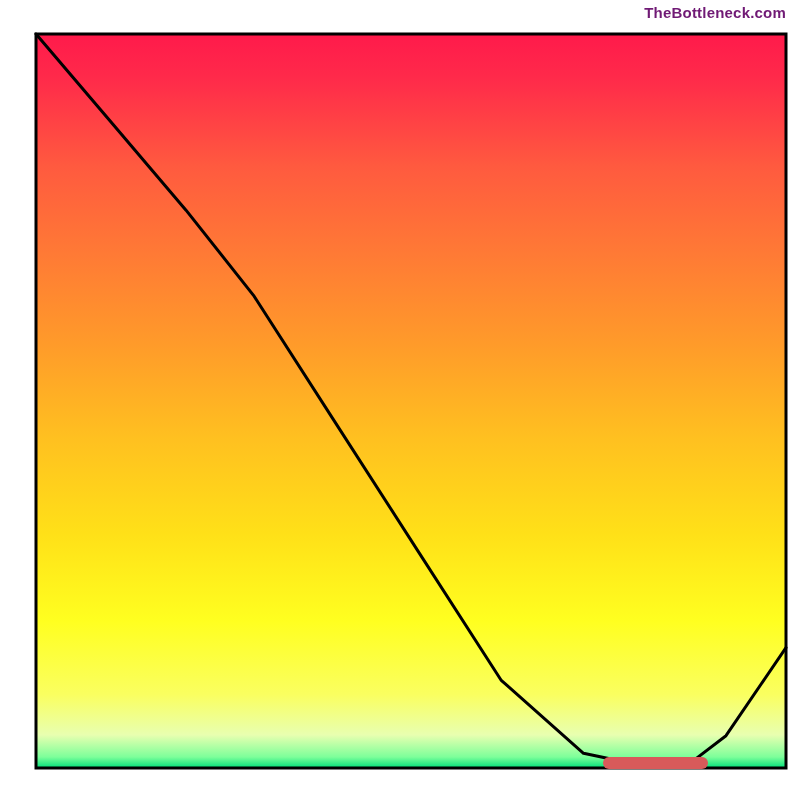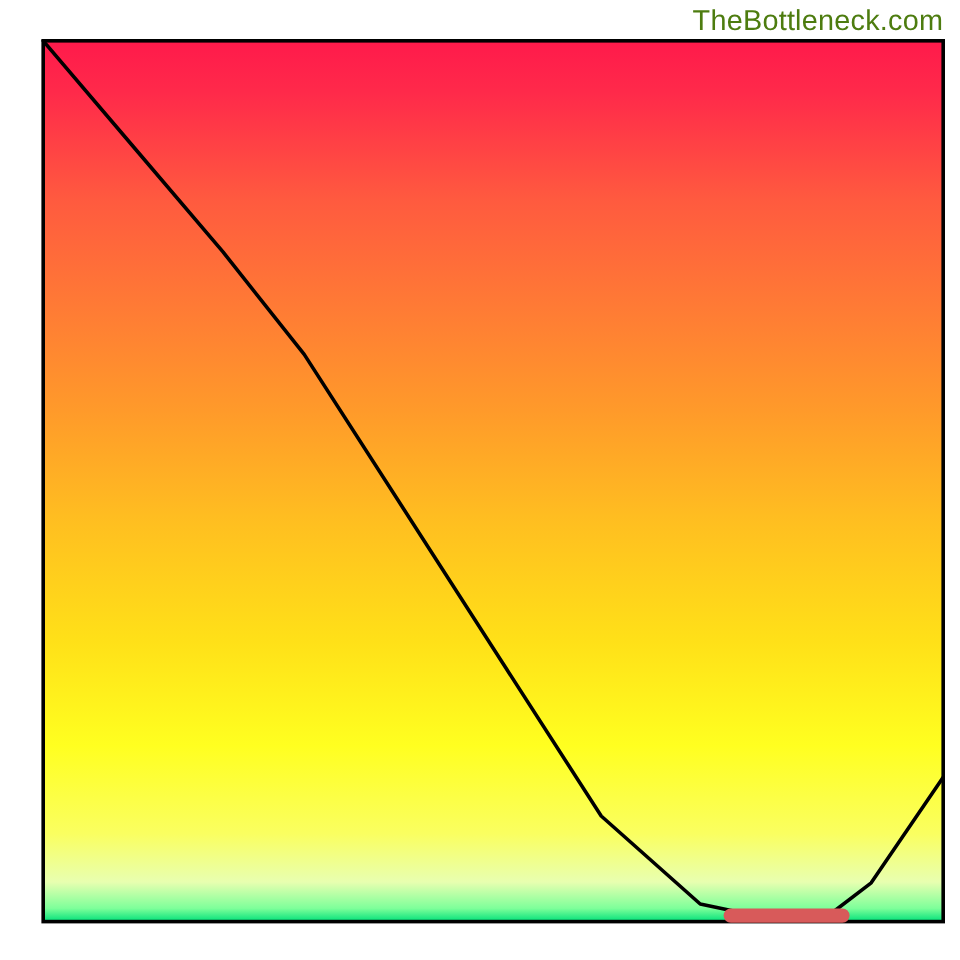--- a/index.html
+++ b/index.html
@@ -13,23 +13,23 @@
   }
   .wrap {
     position: relative;
     width: 800px;
     height: 800px;
   }
   .watermark {
     position: absolute;
     top: 4px;
     right: 14px;
-    font-size: 24px;
-    font-weight: 400;
-    color: #4d7c0f;
+    font-size: 15px;
+    font-weight: 700;
+    color: #701a75;
     letter-spacing: 0.2px;
     z-index: 10;
   }
   svg.plot {
     position: absolute;
     left: 0;
     top: 0;
     width: 800px;
     height: 800px;
     display: block;

